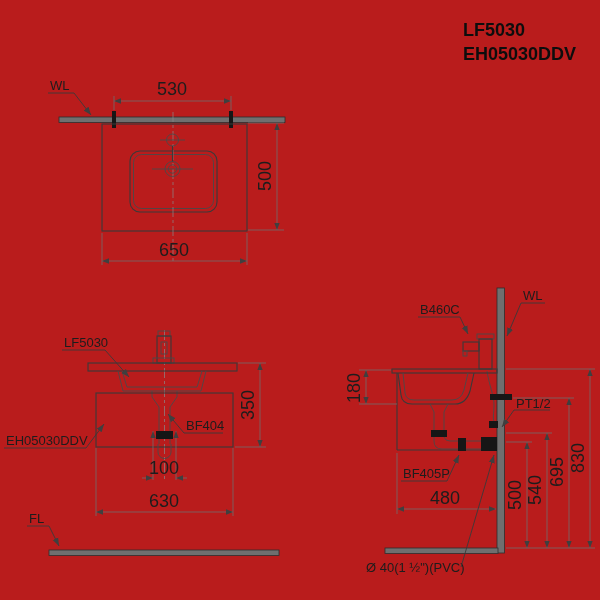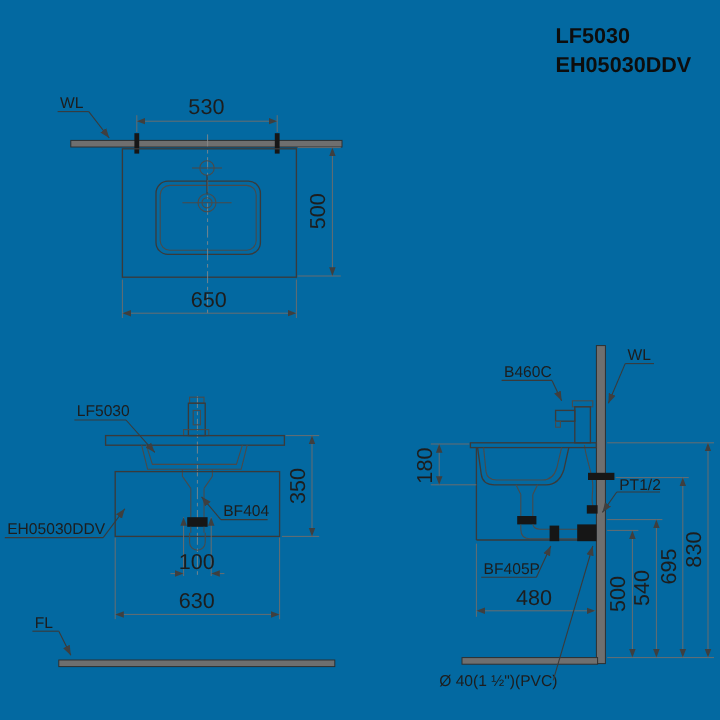--- a/index.html
+++ b/index.html
@@ -1,16 +1,16 @@
 <!DOCTYPE html>
 <html><head>
 <meta charset="utf-8">
 <style>
   html,body{margin:0;padding:0;background:#fff;}
-  #stage{position:relative;width:600px;height:600px;background:#0369a1;overflow:hidden;
+  #stage{position:relative;width:600px;height:600px;background:#b91c1c;overflow:hidden;
          font-family:"Liberation Sans",sans-serif;text-align:right;}
   svg{position:absolute;left:0;top:0;}
   .ol{stroke:#3a3a3a;stroke-width:1.1;fill:none;}
   .ol2{stroke:#4a4a4a;stroke-width:0.9;fill:none;}
   .thin{stroke:#6e6e6e;stroke-width:0.8;fill:none;}
   .cl{stroke:#8a8a8a;stroke-width:0.7;fill:none;stroke-dasharray:10 3 3 3;}
   .leader{stroke:#3a3a3a;stroke-width:0.9;fill:none;}
   .wallbar{fill:#6f6f6f;stroke:#2e2e2e;stroke-width:0.8;}
   .blk{fill:#161616;stroke:none;}
   .dim-t{font-family:"Liberation Sans",sans-serif;font-size:18px;fill:#1d1d1d;}

